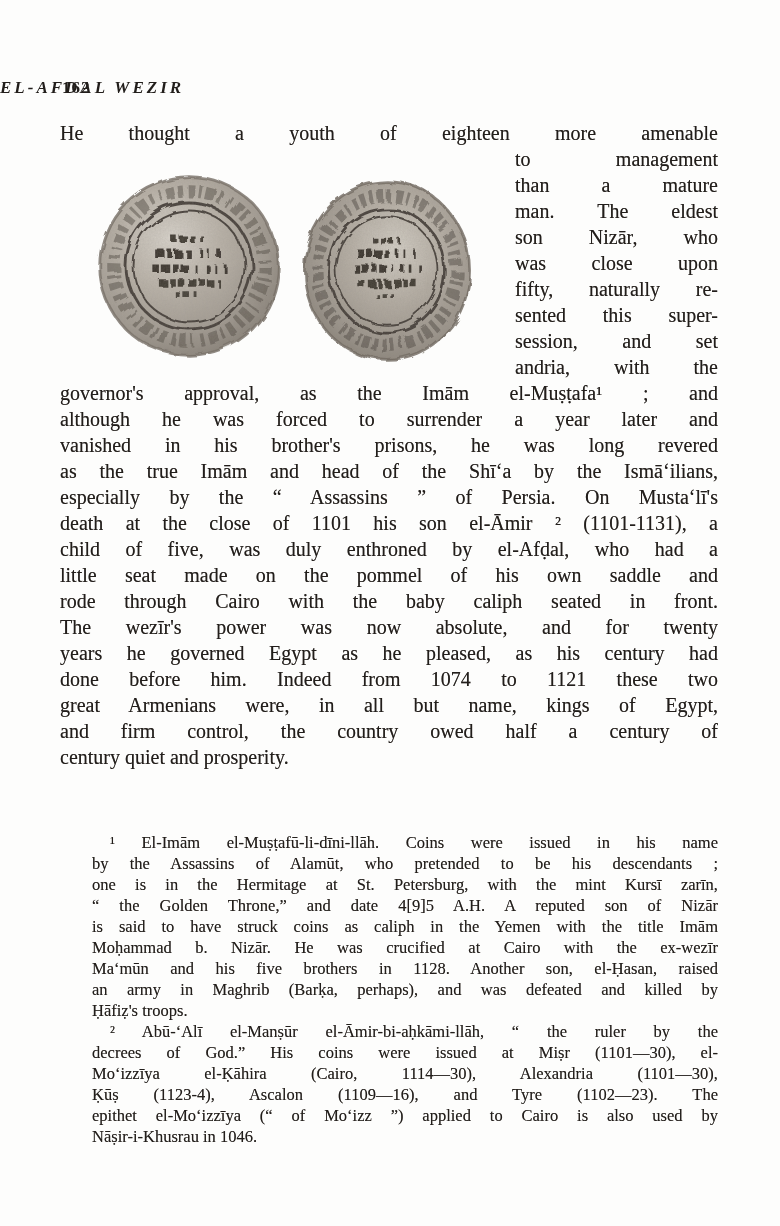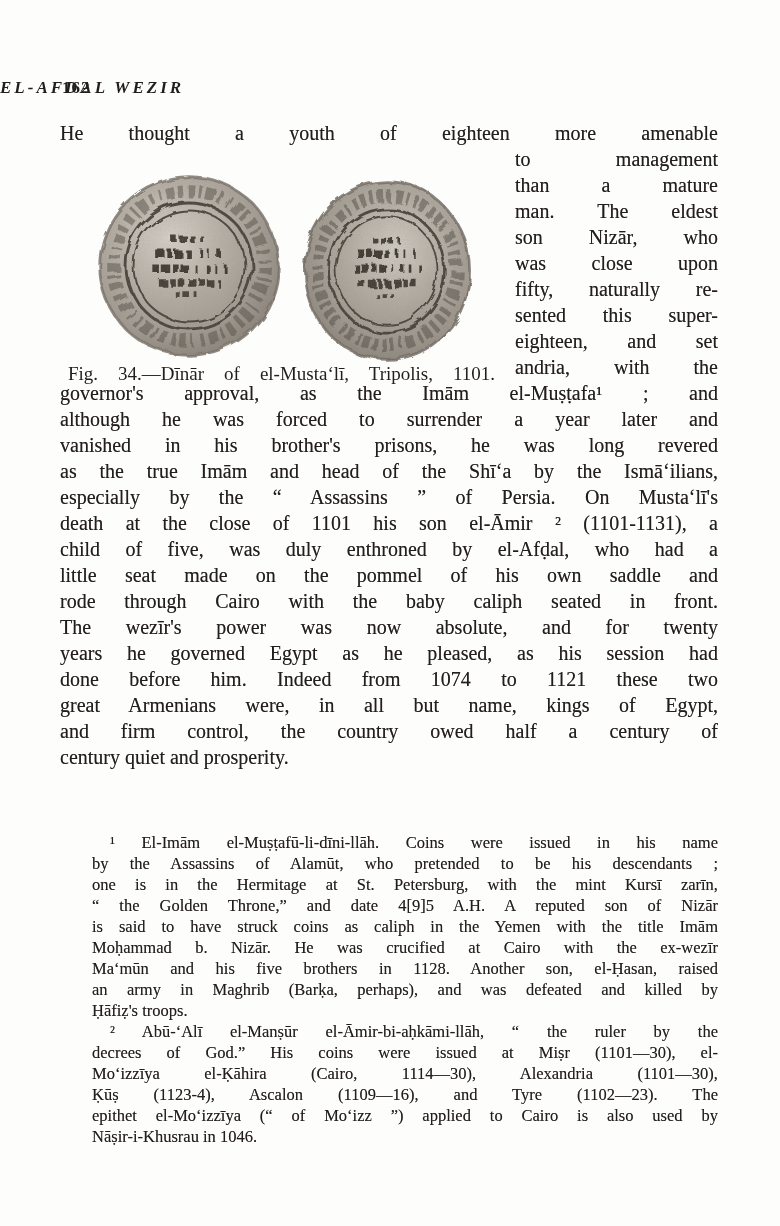--- a/index.html
+++ b/index.html
@@ -124,46 +124,45 @@
         <line x1="84" y1="68" x2="118" y2="68" stroke="#403a33" stroke-width="6" stroke-dasharray="5 3 7 2 6"></line>
         <line x1="66" y1="82" x2="136" y2="82" stroke="#3b352f" stroke-width="9" stroke-dasharray="8 3 6 2 9 3 5"></line>
         <line x1="62" y1="98" x2="139" y2="98" stroke="#3b352f" stroke-width="9" stroke-dasharray="6 2 9 4 5 3 8"></line>
         <line x1="67" y1="114" x2="134" y2="114" stroke="#403a33" stroke-width="8" stroke-dasharray="7 4 9 2 5 3"></line>
         <line x1="88" y1="128" x2="113" y2="128" stroke="#453f38" stroke-width="5" stroke-dasharray="4 3 6"></line>
       </g>
       <circle cx="100" cy="100" r="95" fill="#000" filter="url(#t2)" opacity="0.55"></circle>
     </svg>
   </div>
 
-  <div class="caption">Fig. 34.—Dīnār of el-Musta‘lī, Tripolis, 1101.</div>
 
   <div class="body-text">
     <div class="line">He thought a youth of eighteen more amenable</div>
 
     <div class="line narrow">to management</div>
     <div class="line narrow">than a mature</div>
     <div class="line narrow">man.  The eldest</div>
     <div class="line narrow">son Nizār, who</div>
     <div class="line narrow">was close upon</div>
     <div class="line narrow">fifty, naturally re-</div>
     <div class="line narrow">sented this super-</div>
-    <div class="line narrow">eighteen, and set</div>
+    <div class="line narrow">session, and set</div>
     <div class="line narrow">andria, with the</div>
 
     <div class="line">governor's approval, as the Imām el-Muṣṭafa¹ ; and</div>
     <div class="line">although he was forced to surrender a year later and</div>
     <div class="line">vanished in his brother's prisons, he was long revered</div>
     <div class="line">as the true Imām and head of the Shī‘a by the Ismā‘ilians,</div>
     <div class="line">especially by the “ Assassins ” of Persia.  On Musta‘lī's</div>
     <div class="line">death at the close of 1101 his son el-Āmir ² (1101-1131), a</div>
     <div class="line">child of five, was duly enthroned by el-Afḍal, who had a</div>
     <div class="line">little seat made on the pommel of his own saddle and</div>
     <div class="line">rode through Cairo with the baby caliph seated in front.</div>
     <div class="line">The wezīr's power was now absolute, and for twenty</div>
-    <div class="line">years he governed Egypt as he pleased, as his session had</div>
+    <div class="line">years he governed Egypt as he pleased, as his century had</div>
     <div class="line">done before him.  Indeed from 1074 to 1121 these two</div>
     <div class="line">great Armenians were, in all but name, kings of Egypt,</div>
     <div class="line">and firm control, the country owed half a century of</div>
     <div class="line para-end">century quiet and prosperity.</div>
   </div>
 
   <div class="footnotes">
     <div class="fn-line fn-first">¹ El-Imām el-Muṣṭafū-li-dīni-llāh.  Coins were issued in his name</div>
     <div class="fn-line">by the Assassins of Alamūt, who pretended to be his descendants ;</div>
     <div class="fn-line">one is in the Hermitage at St. Petersburg, with the mint Kursī zarīn,</div>

